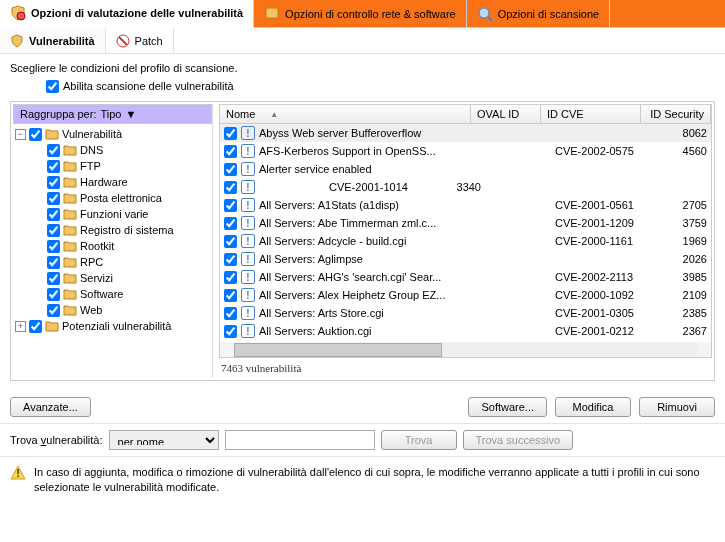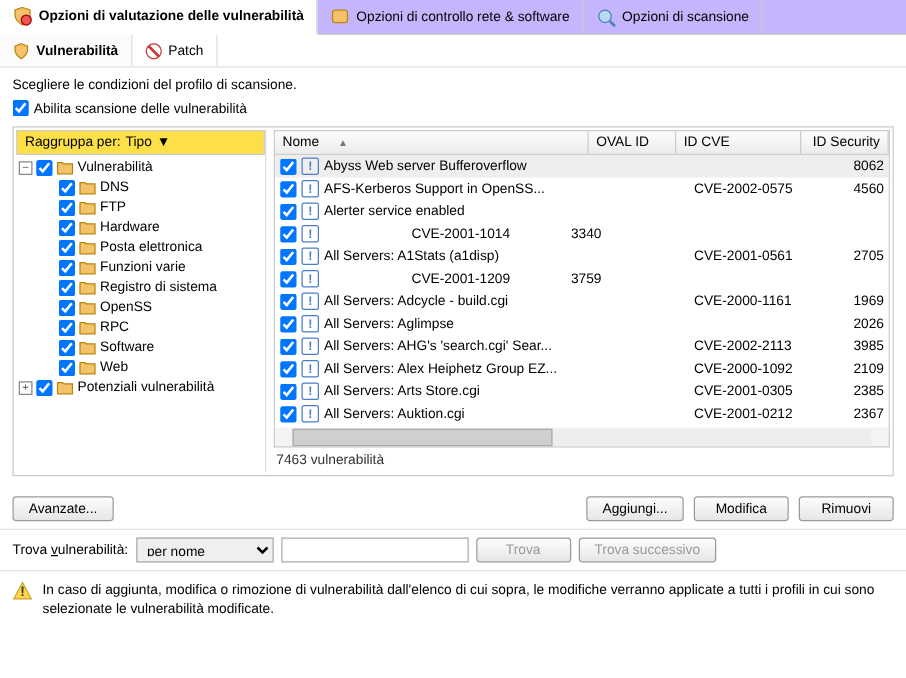--- a/index.html
+++ b/index.html
@@ -1,33 +1,33 @@
 <!DOCTYPE html>
 <html><head>
 <meta charset="utf-8">
 <style>
 * { box-sizing: border-box; margin: 0; padding: 0; font-family: Tahoma, Arial, sans-serif; font-size: 11px; }
 body { background: #fff; width: 725px; height: 542px; overflow: hidden; }
 
-.tabs { display:flex; border-bottom:1px solid #ccc; background:#c4b5fd; height:28px; }
+.tabs { display:flex; border-bottom:1px solid #ccc; background:#f97316; height:28px; }
 .tab { display:flex; align-items:center; padding:0 10px; border-right:1px solid #ccc; cursor:pointer; gap:5px; }
 .tab.active { background:#fff; font-weight:bold; border-bottom:2px solid #fff; margin-bottom:-1px; }
 
 .subtabs { display:flex; height:26px; border-bottom:1px solid #e0e0e0; align-items:stretch; }
 .subtab { display:flex; align-items:center; padding:0 10px; gap:5px; cursor:pointer; border-right:1px solid #e0e0e0; }
 .subtab.active { font-weight:bold; background:#fbfbfb; }
 
 .content { padding:8px 10px; }
 .desc { margin-bottom:6px; }
-.checkrow { display:flex; align-items:center; gap:4px; margin-bottom:8px; }
+.checkrow { display:flex; gap:4px; margin-bottom:8px;margin-left:36px; }
 input[type=checkbox] { width:13px; height:13px; }
 
 .split { display:flex; gap:6px; border:1px solid #ccc; padding:2px; height:280px; }
 .left { width:200px; display:flex; flex-direction:column; border-right:1px solid #ddd; }
-.group-hdr { background:#fde047; border:1px solid #ccc; padding:3px 6px; font-size:11px; display:flex; align-items:center; gap:4px; cursor:pointer; }
+.group-hdr { background:#c4b5fd; border:1px solid #ccc; padding:3px 6px; font-size:11px; display:flex; align-items:center; gap:4px; cursor:pointer; }
 .tree { flex:1; overflow:auto; padding:2px 0; }
 .tree-row { display:flex; align-items:center; gap:3px; padding:1px 2px; white-space:nowrap; }
 .tree-toggle { width:11px; height:11px; border:1px solid #888; display:inline-flex; align-items:center; justify-content:center; font-size:9px; line-height:1; cursor:pointer; color:#555; }
 .indent2 { padding-left:34px; }
 
 .right { flex:1; display:flex; flex-direction:column; min-width:0; }
 .thead { display:flex; background:linear-gradient(#fdfdfd,#ececec); border:1px solid #ccc; height:20px; }
 .th { padding:2px 6px; border-right:1px solid #ccc; display:flex; align-items:center; gap:15px; overflow:hidden; }
 .th.name { flex:1; }
 .th.oval { width:70px; }
@@ -38,21 +38,21 @@
 .row { display:flex; align-items:center; height:18px; padding:0 4px; gap:4px; }
 .row.sel { background:#eeeeee; }
 .cell-name { flex:1; display:flex; align-items:center; gap:4px; overflow:hidden; white-space:nowrap; }
 .cell-oval { width:66px; }
 .cell-cve { width:96px; }
 .cell-sec { width:52px; text-align:right; }
 .vi-icon { width:14px; height:14px; display:inline-flex; align-items:center; justify-content:center; border:1px solid #4a7ec9; border-radius:2px; color:#4a7ec9; font-weight:bold; font-size:10px; }
 .hscroll { height:16px; border:1px solid #ccc; border-top:0; background:#f4f4f4; display:flex; align-items:center; }
 .hscroll .track { flex:1; height:14px; background:#eee; margin:0 14px; position:relative; }
 .hscroll .thumb { position:absolute; left:0; top:0; height:100%; width:45%; background:#cfcfcf; border:1px solid #aaa; }
-.count { padding:4px 2px; color:#333; }
+.count { padding:4px 2px; color:#333;font-family:Liberation Serif, serif; }
 
 .btnrow { display:flex; padding:8px 10px 6px; gap:8px; }
 .spacer { flex:1; }
 button { background:linear-gradient(#fdfdfd,#e6e6e6); border:1px solid #9a9a9a; border-radius:3px; padding:3px 12px; min-width:76px; cursor:pointer; font-size:11px; }
 button:disabled { color:#999; cursor:default; }
 
 .findrow { display:flex; align-items:center; gap:6px; padding:6px 10px; border-top:1px solid #e4e4e4; }
 select, input[type=text] { border:1px solid #aaa; padding:4px 4px; font-size:11px; height:20px; }
 select { width:110px; }
 .findrow input[type=text] { width:150px; }
@@ -168,28 +168,35 @@
             <svg width="14" height="14">
               <path d="M1 3h4l1 1h7v8H1z" fill="#f4c26b" stroke="#b8860b"></path>
             </svg>
             <span>Registro di sistema</span>
           </div>
           <div class="tree-row indent2">
             <input type="checkbox" checked="" style="">
             <svg width="14" height="14">
               <path d="M1 3h4l1 1h7v8H1z" fill="#f4c26b" stroke="#b8860b"></path>
             </svg>
-            <span>OpenSS</span>
+            <span>Rootkit</span>
           </div>
           <div class="tree-row indent2">
             <input type="checkbox" checked="" style="">
             <svg width="14" height="14">
               <path d="M1 3h4l1 1h7v8H1z" fill="#f4c26b" stroke="#b8860b"></path>
             </svg>
             <span>RPC</span>
+          </div>
+          <div class="tree-row indent2">
+            <input type="checkbox" checked="" style="">
+            <svg width="14" height="14">
+              <path d="M1 3h4l1 1h7v8H1z" fill="#f4c26b" stroke="#b8860b"></path>
+            </svg>
+            <span>Servizi</span>
           </div>
           <div class="tree-row indent2">
             <input type="checkbox" checked="" style="">
             <svg width="14" height="14">
               <path d="M1 3h4l1 1h7v8H1z" fill="#f4c26b" stroke="#b8860b"></path>
             </svg>
             <span>Software</span>
           </div>
           <div class="tree-row indent2">
             <input type="checkbox" checked="" style="">
@@ -261,20 +268,21 @@
             <input type="checkbox" checked="" style="">
             <span class="vi-icon">!</span>
             <span class="cell-name">All Servers: A1Stats (a1disp)</span>
             <span class="cell-oval"></span>
             <span class="cell-cve">CVE-2001-0561</span>
             <span class="cell-sec">2705</span>
           </div>
           <div class="row">
             <input type="checkbox" checked="" style="">
             <span class="vi-icon">!</span>
+            <span class="cell-name">All Servers: Abe Timmerman zml.c...</span>
             <span class="cell-oval"></span>
             <span class="cell-cve">CVE-2001-1209</span>
             <span class="cell-sec">3759</span>
           </div>
           <div class="row">
             <input type="checkbox" checked="" style="">
             <span class="vi-icon">!</span>
             <span class="cell-name">All Servers: Adcycle - build.cgi</span>
             <span class="cell-oval"></span>
             <span class="cell-cve">CVE-2000-1161</span>
@@ -330,21 +338,21 @@
           </div>
       </div>
       <div class="count">7463 vulnerabilità</div>
     </div>
   </div>
 </div>
 
 <div class="btnrow">
   <button>Avanzate...</button>
   <div class="spacer"></div>
-  <button>Aggiungi...</button>
+  <button>Software...</button>
   <button>Modifica</button>
   <button>Rimuovi</button>
 </div>
 
 <div class="findrow">
   <span><span>Trova </span><span class="u">v</span><span>ulnerabilità:</span></span>
   <select><option>per nome</option></select>
   <input type="text" style="">
   <button disabled="">Trova</button>
   <button disabled="">Trova successivo</button>

